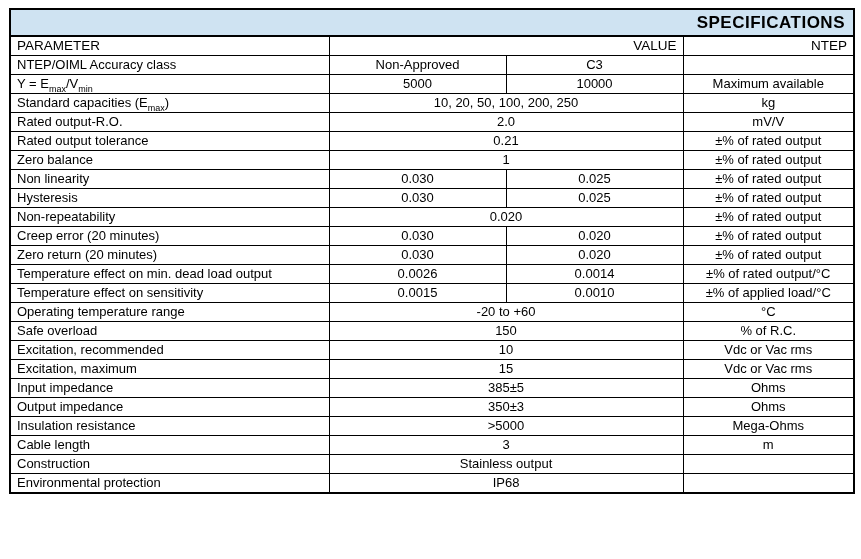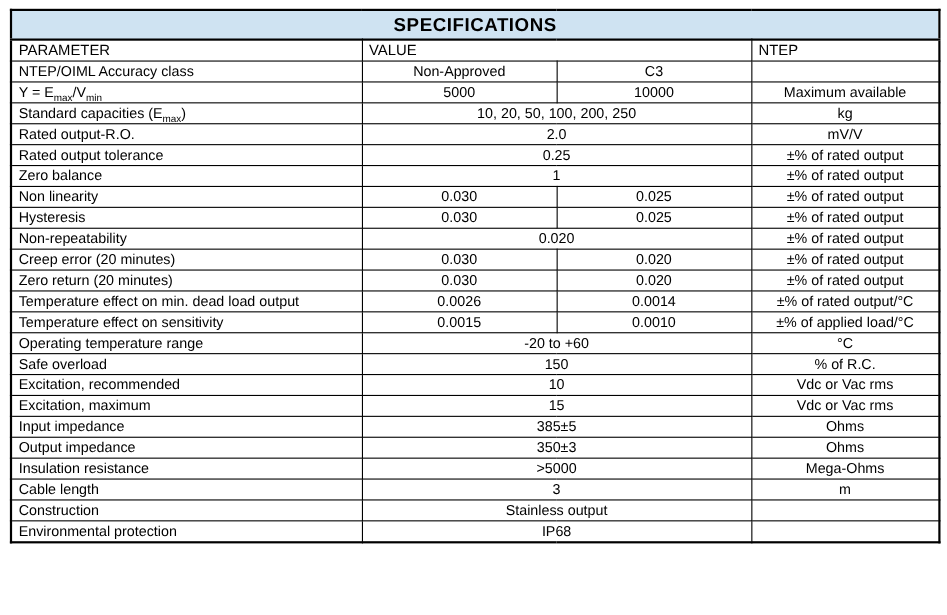--- a/index.html
+++ b/index.html
@@ -30,34 +30,34 @@
     border: 1px solid #000000;
     font-size: 13px;
     line-height: 14px;
     padding: 2px 6px;
     height: 14px;
     overflow: hidden;
     white-space: nowrap;
   }
   tr.title-row th {
     background: #cfe3f2;
-    text-align: center;
+    text-align: right;
     font-size: 17px;
     font-weight: bold;
     letter-spacing: 0.5px;
     padding: 3px 8px;
     height: 19px;
     border-bottom: 2px solid #000000;
   }
   tr.header-row th {
     font-weight: normal;
     font-size: 13.5px;
   }
   th.param-h { text-align: left; padding-left: 7px; }
-  th.value-h, th.unit-h { text-align: left; }
+  th.value-h, th.unit-h { text-align: right; }
   td.param { text-align: left; padding-left: 7px; }
   td.val, td.unit { text-align: center; }
   sub, sup { font-size: 9px; line-height: 0; }
   sup { vertical-align: super; }
   sub { vertical-align: sub; }
 </style>
 </head>
 <body>
 
 <div class="page">
@@ -96,21 +96,21 @@
           <td class="val" colspan="2">10, 20, 50, 100, 200, 250</td>
           <td class="unit">kg</td>
         </tr>
         <tr>
           <td class="param">Rated output-R.O.</td>
           <td class="val" colspan="2">2.0</td>
           <td class="unit">mV/V</td>
         </tr>
         <tr>
           <td class="param">Rated output tolerance</td>
-          <td class="val" colspan="2">0.25</td>
+          <td class="val" colspan="2">0.21</td>
           <td class="unit">±% of rated output</td>
         </tr>
         <tr>
           <td class="param">Zero balance</td>
           <td class="val" colspan="2">1</td>
           <td class="unit">±% of rated output</td>
         </tr>
         <tr>
           <td class="param">Non linearity</td>
           <td class="val">0.030</td>

